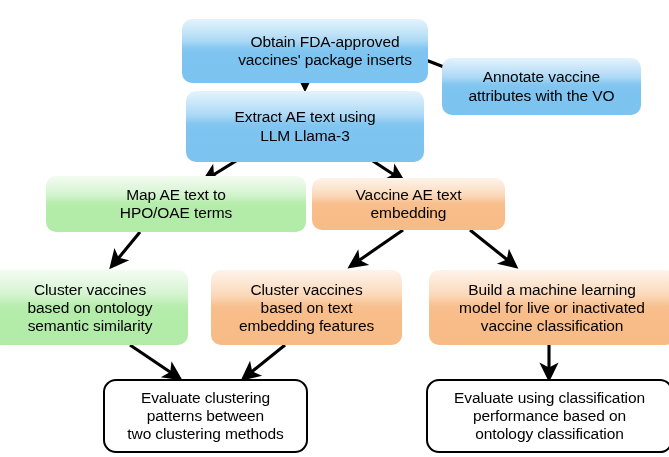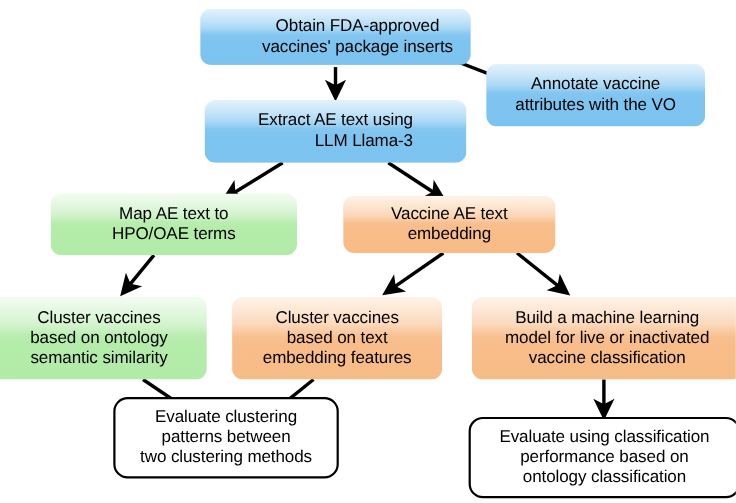--- a/index.html
+++ b/index.html
@@ -126,36 +126,36 @@
 
     <g>
       <line x1="285" y1="345" x2="244" y2="378" stroke="#000000" stroke-width="3.1" marker-end="url(#ah)"></line>
     </g>
 
     <g>
       <line x1="549" y1="345" x2="549" y2="378" stroke="#000000" stroke-width="3.1" marker-end="url(#ah)"></line>
     </g>
   </svg>
 
-  <div class="node blue" style="left:182px; top:8px; width:246px; height:51px;padding-left:40px;">
+  <div class="node blue" style="left:182px; top:19px; width:246px; height:64px;padding-left:40px;">
     <span class="lbl">Obtain FDA-approved
 vaccines' package inserts</span>
   </div>
 
   <div class="node blue" style="left:442px; top:58px; width:199px; height:57px;">
     <span class="lbl">Annotate vaccine
 attributes with the VO</span>
   </div>
 
-  <div class="node blue" style="left:186px; top:91px; width:238px; height:57px;text-align:right;">
+  <div class="node blue" style="left:186px; top:91px; width:238px; height:71px;">
     <span class="lbl">Extract AE text using
 LLM Llama-3</span>
   </div>
 
-  <div class="node green" style="left:46px; top:176px; width:224px; height:56px;">
+  <div class="node green" style="left:46px; top:176px; width:260px; height:56px;">
     <span class="lbl">Map AE text to
 HPO/OAE terms</span>
   </div>
 
   <div class="node orange" style="left:312px; top:178px; width:193px; height:52px;">
     <span class="lbl">Vaccine AE text embedding</span>
   </div>
 
   <div class="node green tight" style="left:-8px; top:270px; width:196px; height:75px;">
     <span class="lbl">Cluster vaccines
@@ -168,21 +168,21 @@
 based on text
 embedding features</span>
   </div>
 
   <div class="node orange tight" style="left:429px; top:270px; width:246px; height:75px;">
     <span class="lbl">Build a machine learning
 model for live or inactivated
 vaccine classification</span>
   </div>
 
-  <div class="node outline tight" style="left:103px; top:361px; width:205px; height:74px;">
+  <div class="node outline tight" style="left:103px; top:379px; width:205px; height:74px;">
     <span class="lbl">Evaluate clustering
 patterns between
 two clustering methods</span>
   </div>
 
   <div class="node outline tight" style="left:426px; top:379px; width:247px; height:74px;">
     <span class="lbl">Evaluate using classification
 performance based on
 ontology classification</span>
   </div>

